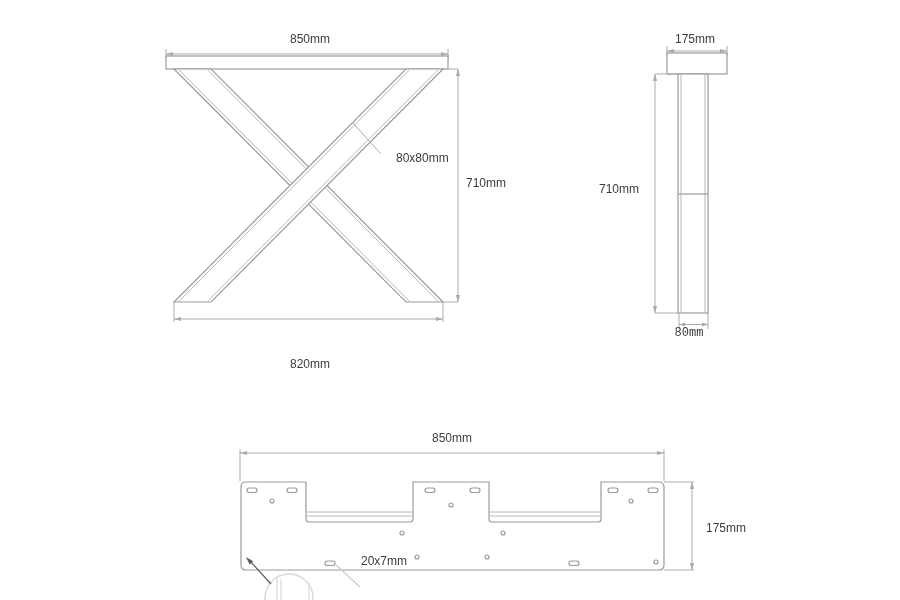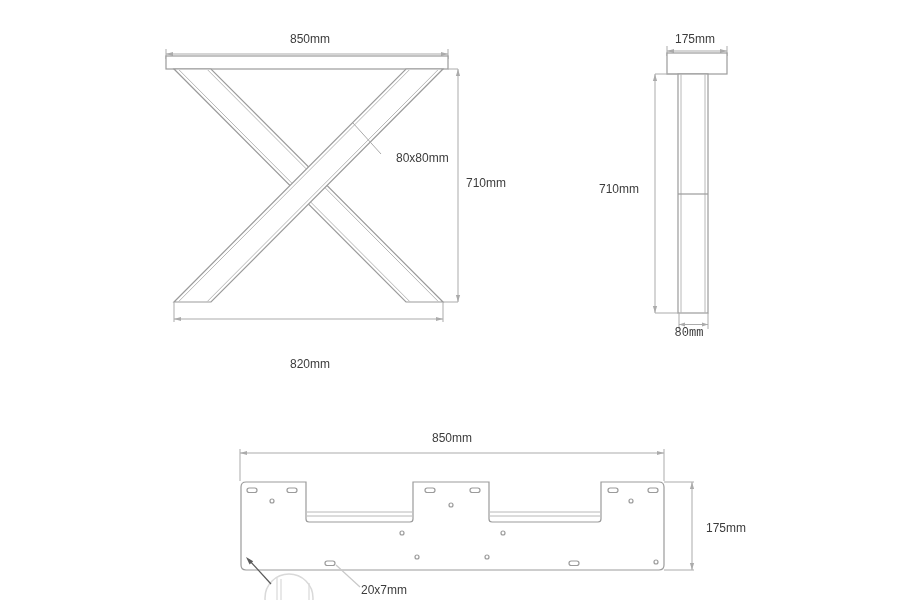--- a/index.html
+++ b/index.html
@@ -188,15 +188,15 @@
   <div class="label" style="left:396px; top:152px;">80x80mm</div>
   <div class="label" style="left:466px; top:177px;">710mm</div>
   <div class="label center" style="left:260px; top:334px;margin-top:24px;">820mm</div>
 
   <div class="label center" style="left:645px; top:33px;">175mm</div>
   <div class="label right" style="left:539px; top:183px;">710mm</div>
   <div class="label center" style="left:639px; top:327px;font-family:Liberation Mono, monospace;">80mm</div>
 
   <div class="label center" style="left:402px; top:432px;">850mm</div>
   <div class="label" style="left:706px; top:522px;">175mm</div>
-  <div class="label" style="left:361px; top:584px;">20x7mm</div>
+  <div class="label" style="left:361px; top:555px;">20x7mm</div>
 
 </div>
 
 </body></html>

